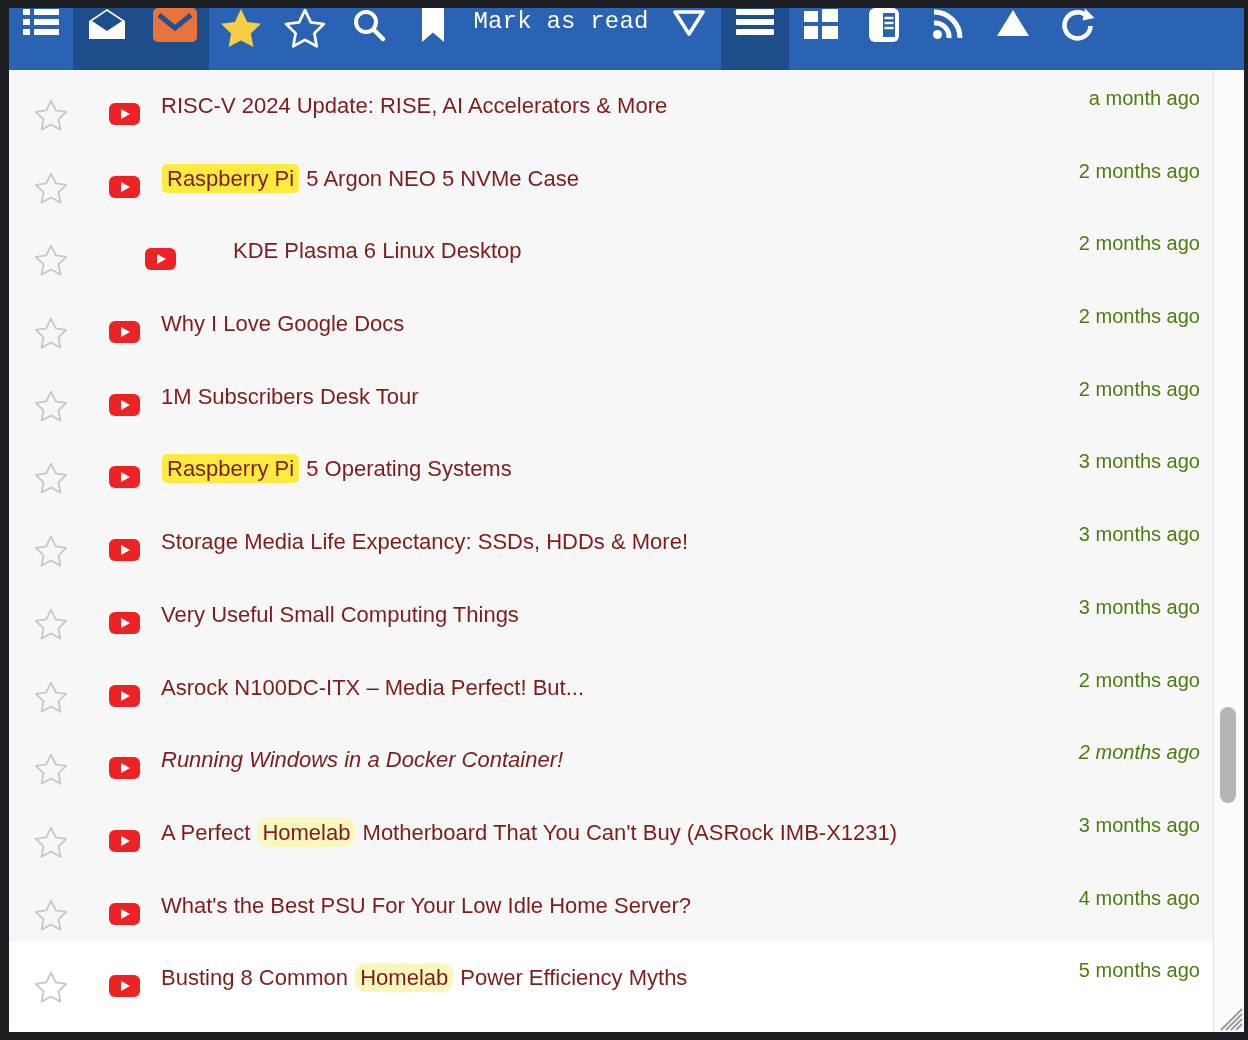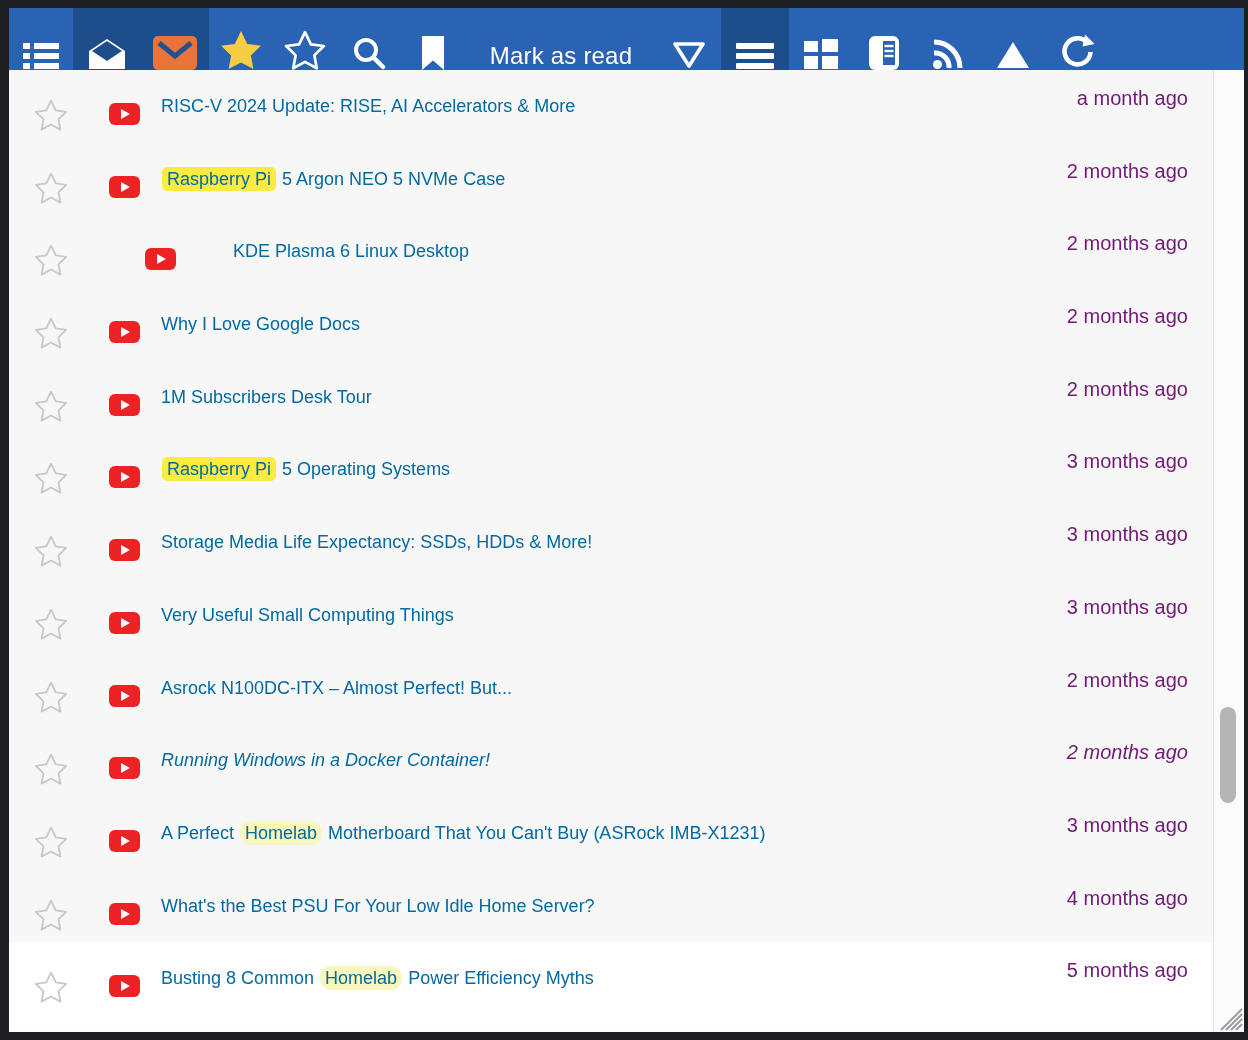--- a/index.html
+++ b/index.html
@@ -11,22 +11,23 @@
   #window{
     position:absolute;left:9px;top:8px;right:4px;bottom:8px;
     background:#f7f7f7;overflow:hidden;
   }
   
   #toolbar{
     height:62px;background:var(--toolbar-blue,#2a62b4);
     display:flex;align-items:stretch;
   }
   .tcell{
-    width:64px;display:flex;align-items:flex-end;justify-content:center;
+    width:64px;display:flex;align-items:flex-start;justify-content:center;
     flex:0 0 auto;
+    font-family:Liberation Mono, monospace;
   }
   .tseg{
     background:var(--toolbar-dark,#1e4d8c);
     display:flex;align-items:stretch;flex:0 0 auto;
   }
   .tseg .tcell{width:68px;}
   .tcell.text-btn{
     width:192px;color:#fff;font-size:24px;letter-spacing:.2px;
   }
   .tcell svg{display:block;}
@@ -45,32 +46,32 @@
     margin-left:38px;margin-top:33px;width:31px;height:22px;flex:0 0 auto;
     background:var(--yt-red,#ed2224);border-radius:6px;
     display:flex;align-items:center;justify-content:center;
   }
   .yt-icon .play{
     width:0;height:0;border-left:9px solid #fff;
     border-top:5.5px solid transparent;border-bottom:5.5px solid transparent;
     margin-left:2px;
   }
   .row-title{
-    margin-left:21px;margin-top:22px;font-size:18px;color:#0369a1;
+    margin-left:21px;margin-top:22px;font-size:22px;color:#7f1d1d;
     white-space:nowrap;line-height:28px;
   }
   .row-title .hl-bright{
     background:var(--hl-bright,#fdec3f);border-radius:5px;padding:2px 5px;margin:0 1px;
   }
   .row-title .hl-pale{
     background:var(--hl-pale,#faf7be);border-radius:11px;padding:2px 5px;margin:0 1px;
   }
   .row-time{
-    margin-left:auto;margin-top:17px;margin-right:25px;
-    font-size:20px;color:#701a75;white-space:nowrap;
+    margin-left:auto;margin-top:17px;margin-right:13px;
+    font-size:20px;color:#4d7c0f;white-space:nowrap;
   }
   
   #scroll-area{
     flex:1 1 auto;background:#fbfbfb;border-left:1px solid #e3e3e3;
     position:relative;
   }
   #scroll-thumb{
     position:absolute;left:6px;top:637px;width:16px;height:96px;
     background:#b5b5b5;border-radius:8px;
   }
@@ -287,21 +288,21 @@
     <div class="row-title"><span>Very Useful Small Computing Things</span></div>
     <div class="row-time">3 months ago</div>
   </div>
         <div class="row" style="background: rgb(247, 247, 247);">
     <svg class="row-star" width="34" height="32" viewBox="0 0 40 38">
       <polygon fill="none" stroke="#c8c8c8" stroke-width="2.2" stroke-linejoin="round" points="20,2 25.6,13.6 38,15.2 28.9,24.1 31.2,36.4 20,30.3 8.8,36.4 11.1,24.1 2,15.2 14.4,13.6"></polygon>
     </svg>
     <div class="yt-icon">
             <div class="play"></div>
           </div>
-    <div class="row-title"><span>Asrock N100DC-ITX – Almost Perfect! But...</span></div>
+    <div class="row-title"><span>Asrock N100DC-ITX – Media Perfect! But...</span></div>
     <div class="row-time">2 months ago</div>
   </div>
         <div class="row" style="background: rgb(247, 247, 247); font-style: italic;">
     <svg class="row-star" width="34" height="32" viewBox="0 0 40 38">
       <polygon fill="none" stroke="#c8c8c8" stroke-width="2.2" stroke-linejoin="round" points="20,2 25.6,13.6 38,15.2 28.9,24.1 31.2,36.4 20,30.3 8.8,36.4 11.1,24.1 2,15.2 14.4,13.6"></polygon>
     </svg>
     <div class="yt-icon">
             <div class="play"></div>
           </div>
     <div class="row-title"><span>Running Windows in a Docker Container!</span></div>

